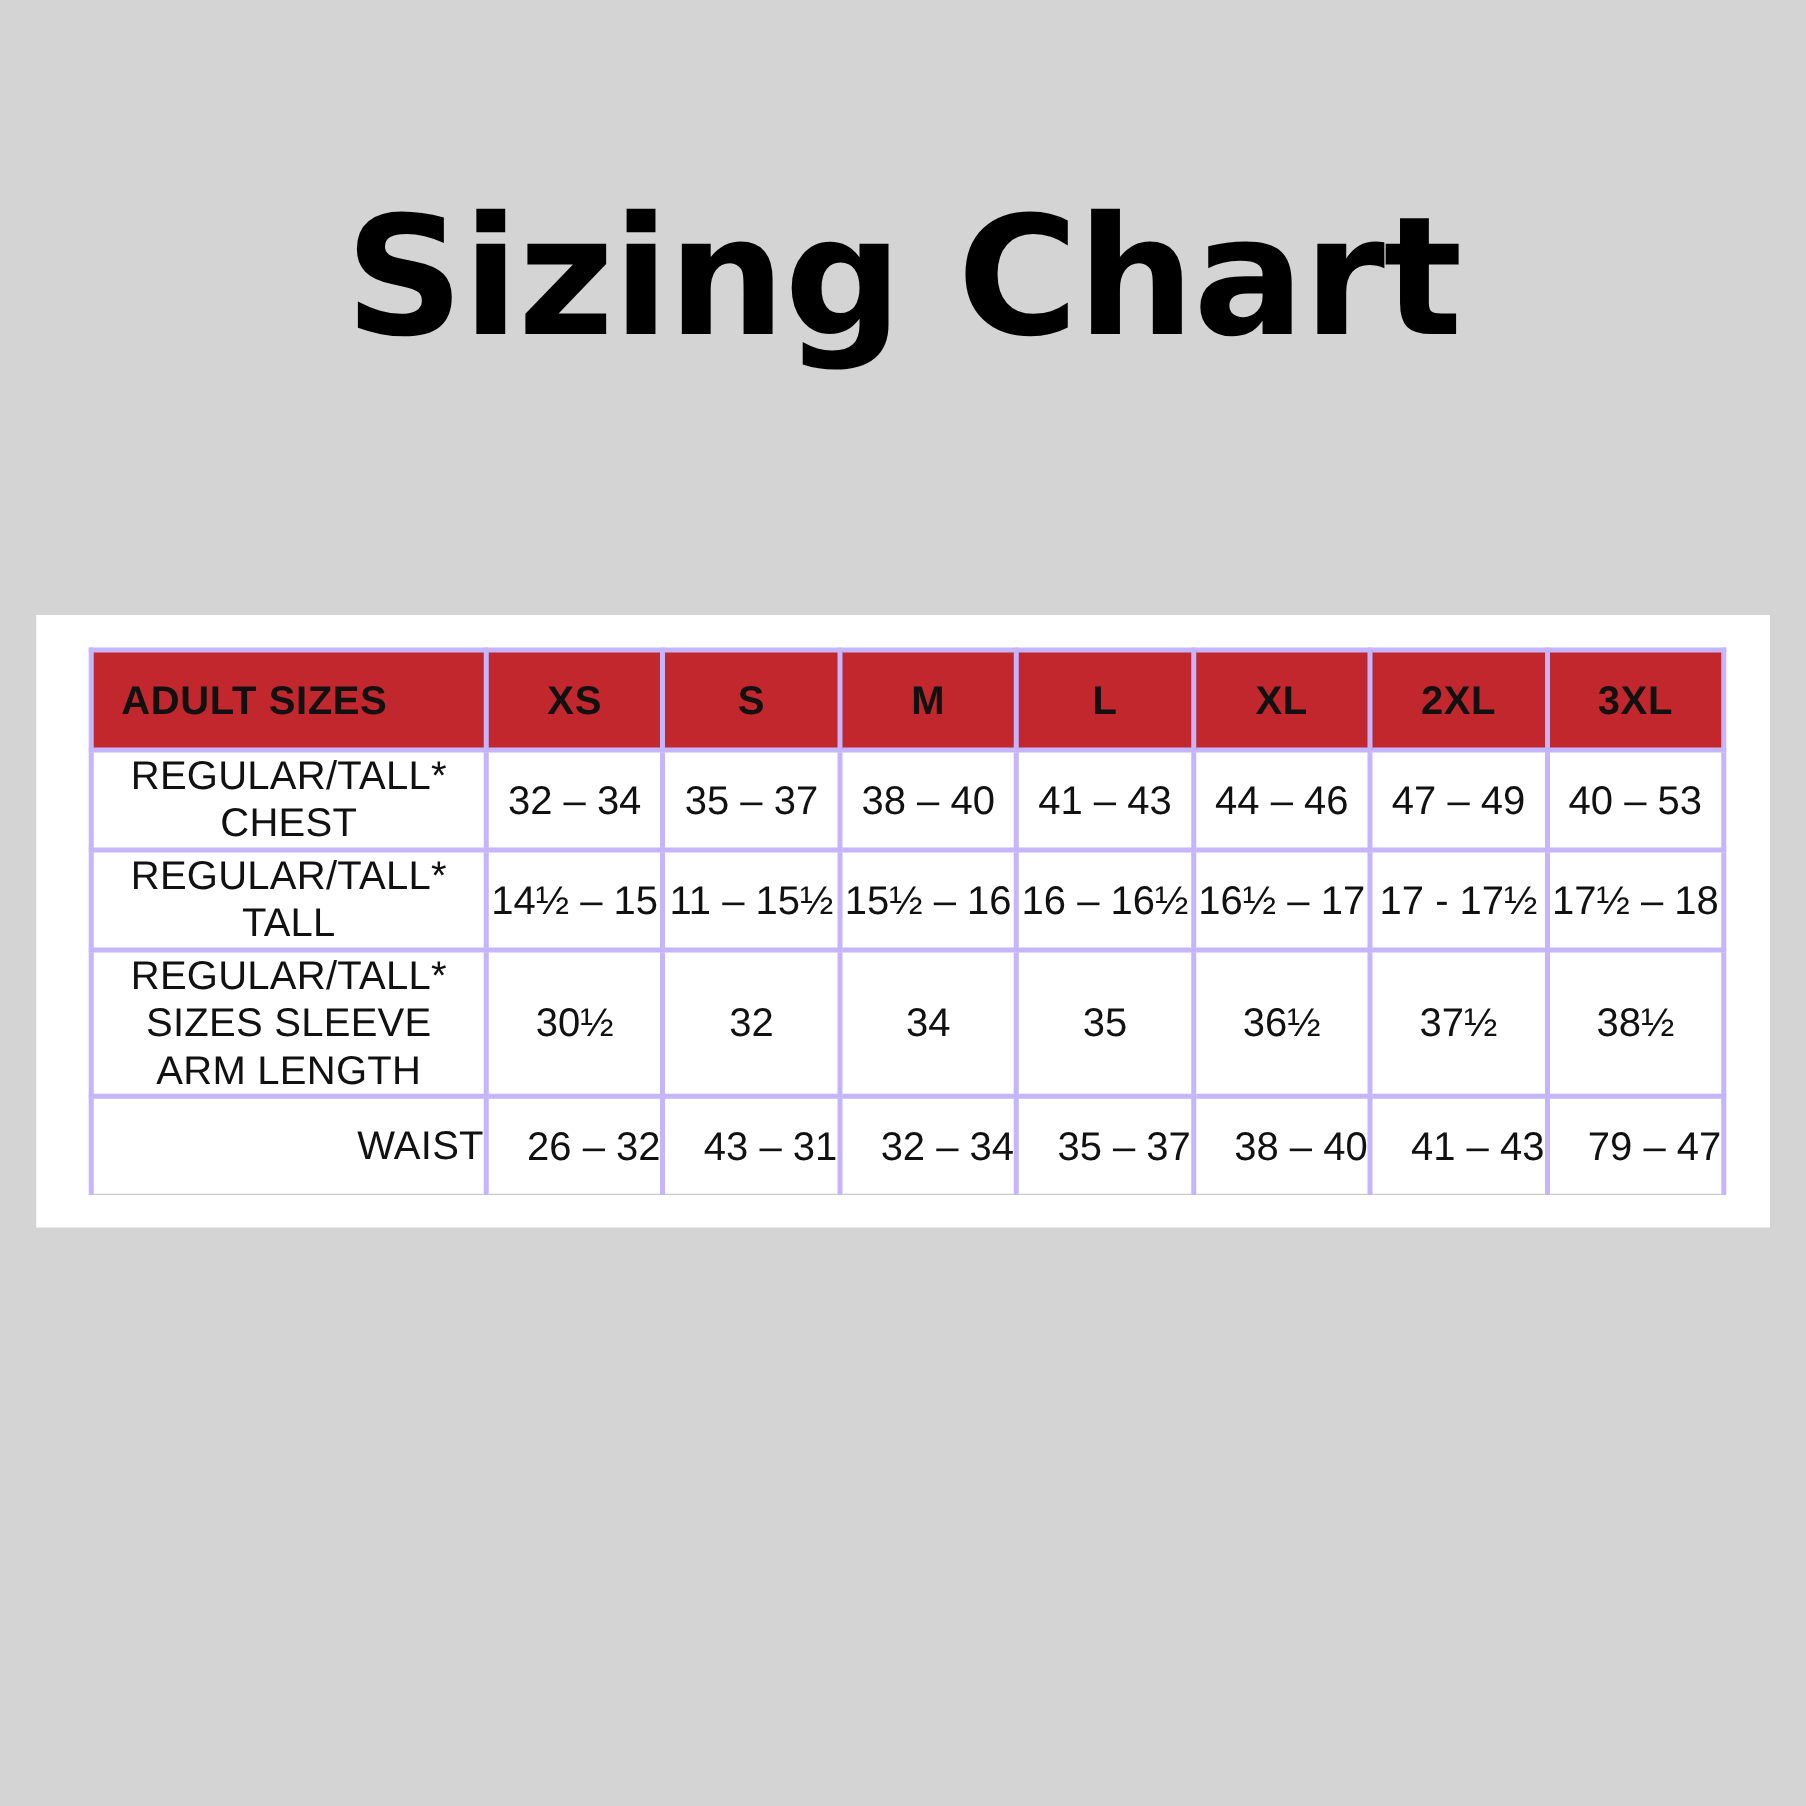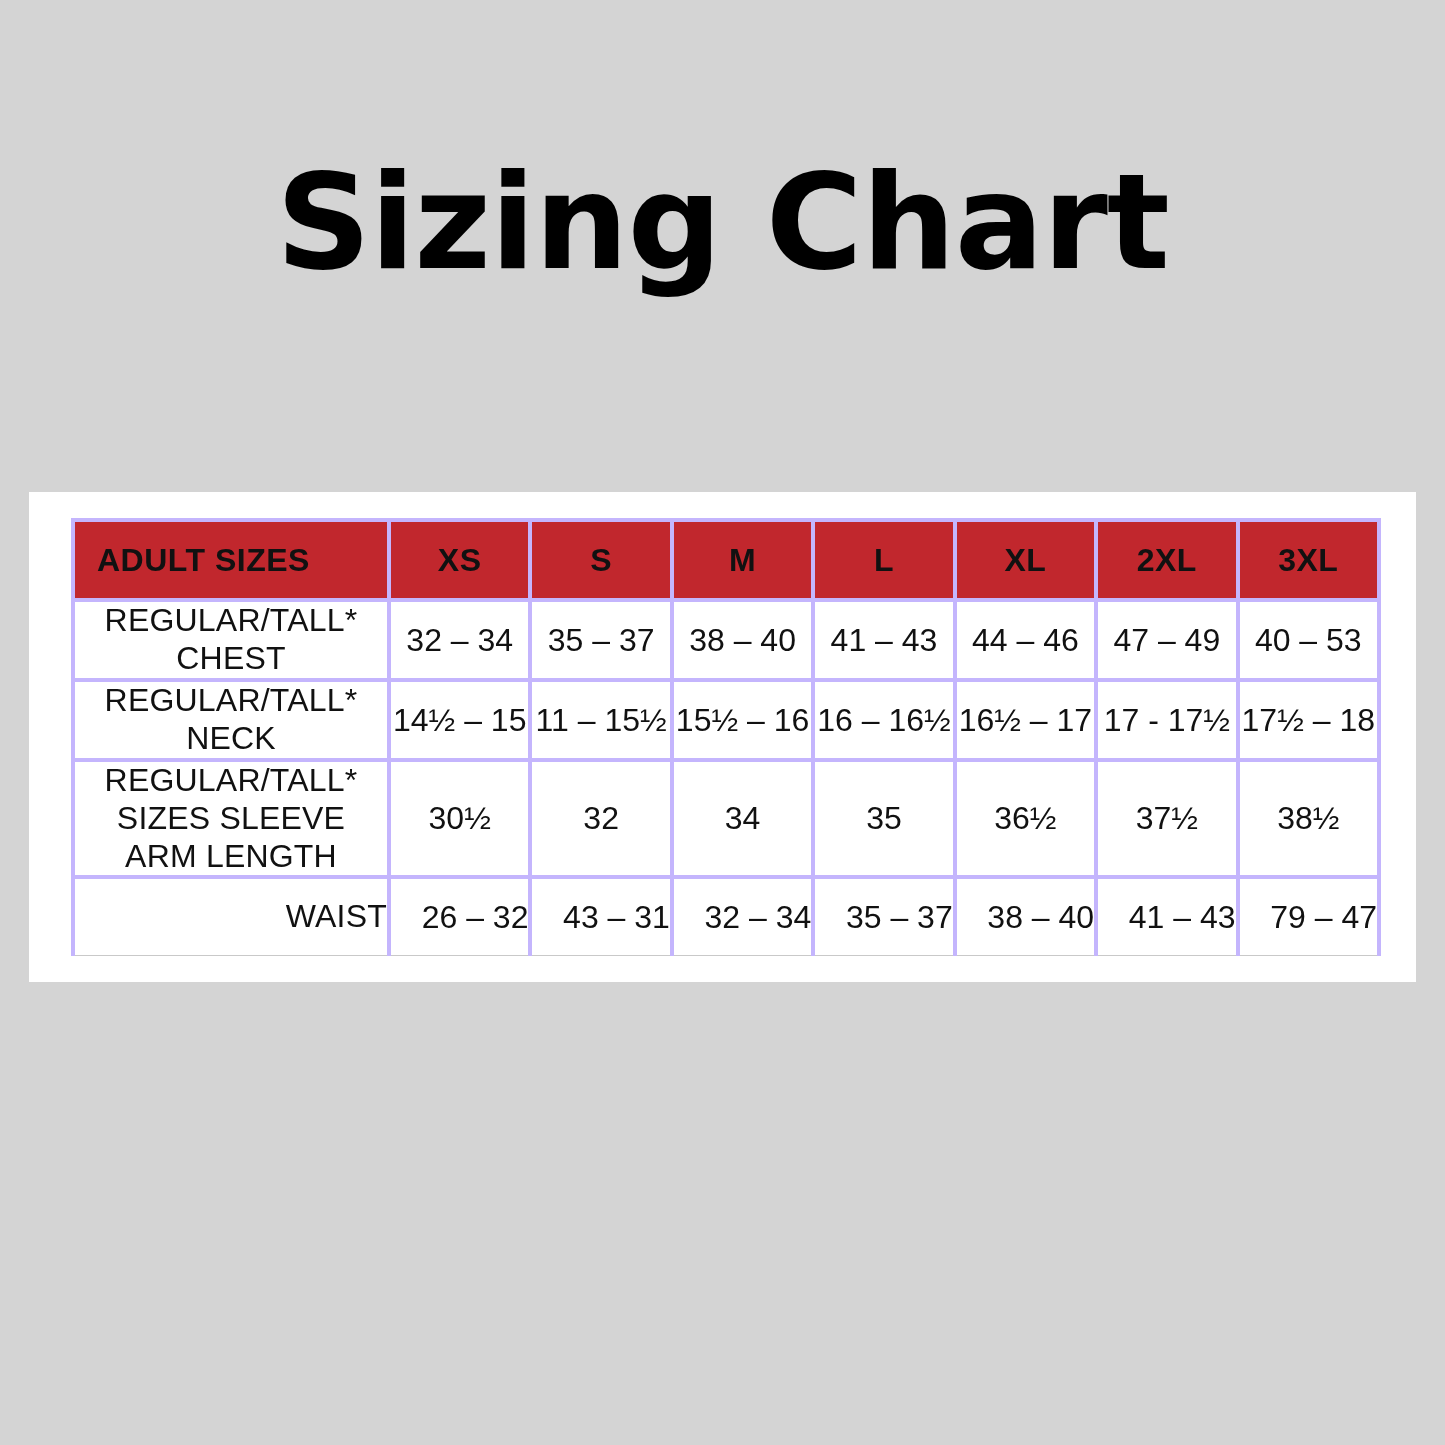--- a/index.html
+++ b/index.html
@@ -121,21 +121,21 @@
           <td>35 – 37</td>
           <td>38 – 40</td>
           <td>41 – 43</td>
           <td>44 – 46</td>
           <td>47 – 49</td>
           <td>40 – 53</td>
         </tr>
         <tr>
           <td class="rowhead rowhead-lines">
             <span>REGULAR/TALL*</span>
-            <span>NECK</span>
+            <span>TALL</span>
           </td>
           <td>14½ – 15</td>
           <td>11 – 15½</td>
           <td>15½ – 16</td>
           <td>16 – 16½</td>
           <td>16½ – 17</td>
           <td>17 - 17½</td>
           <td>17½ – 18</td>
         </tr>
         <tr class="tall-row">

